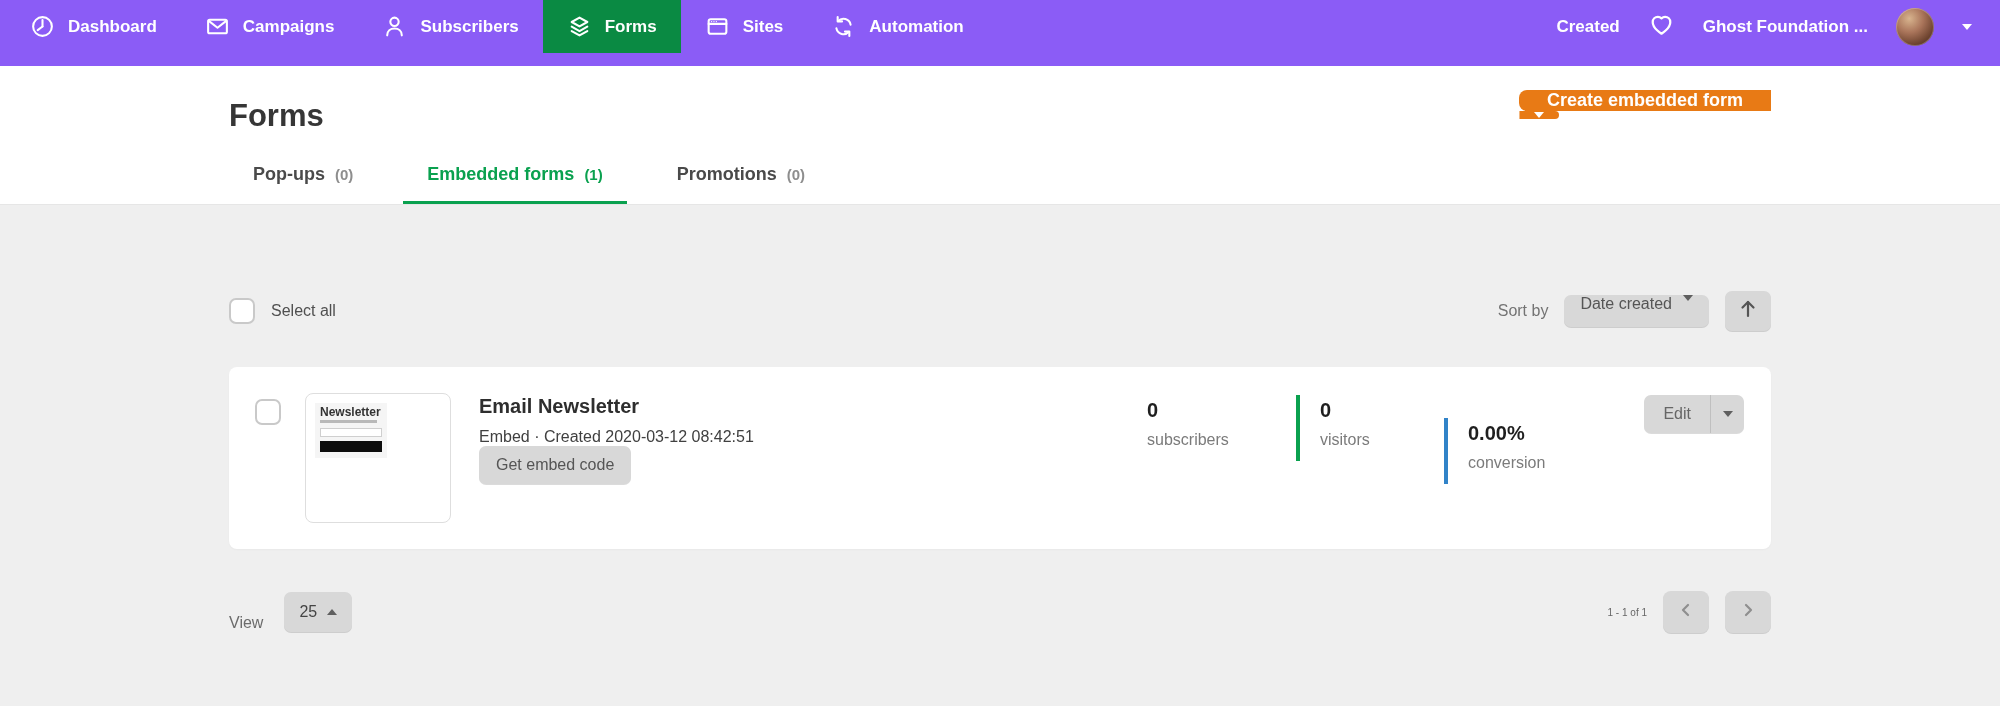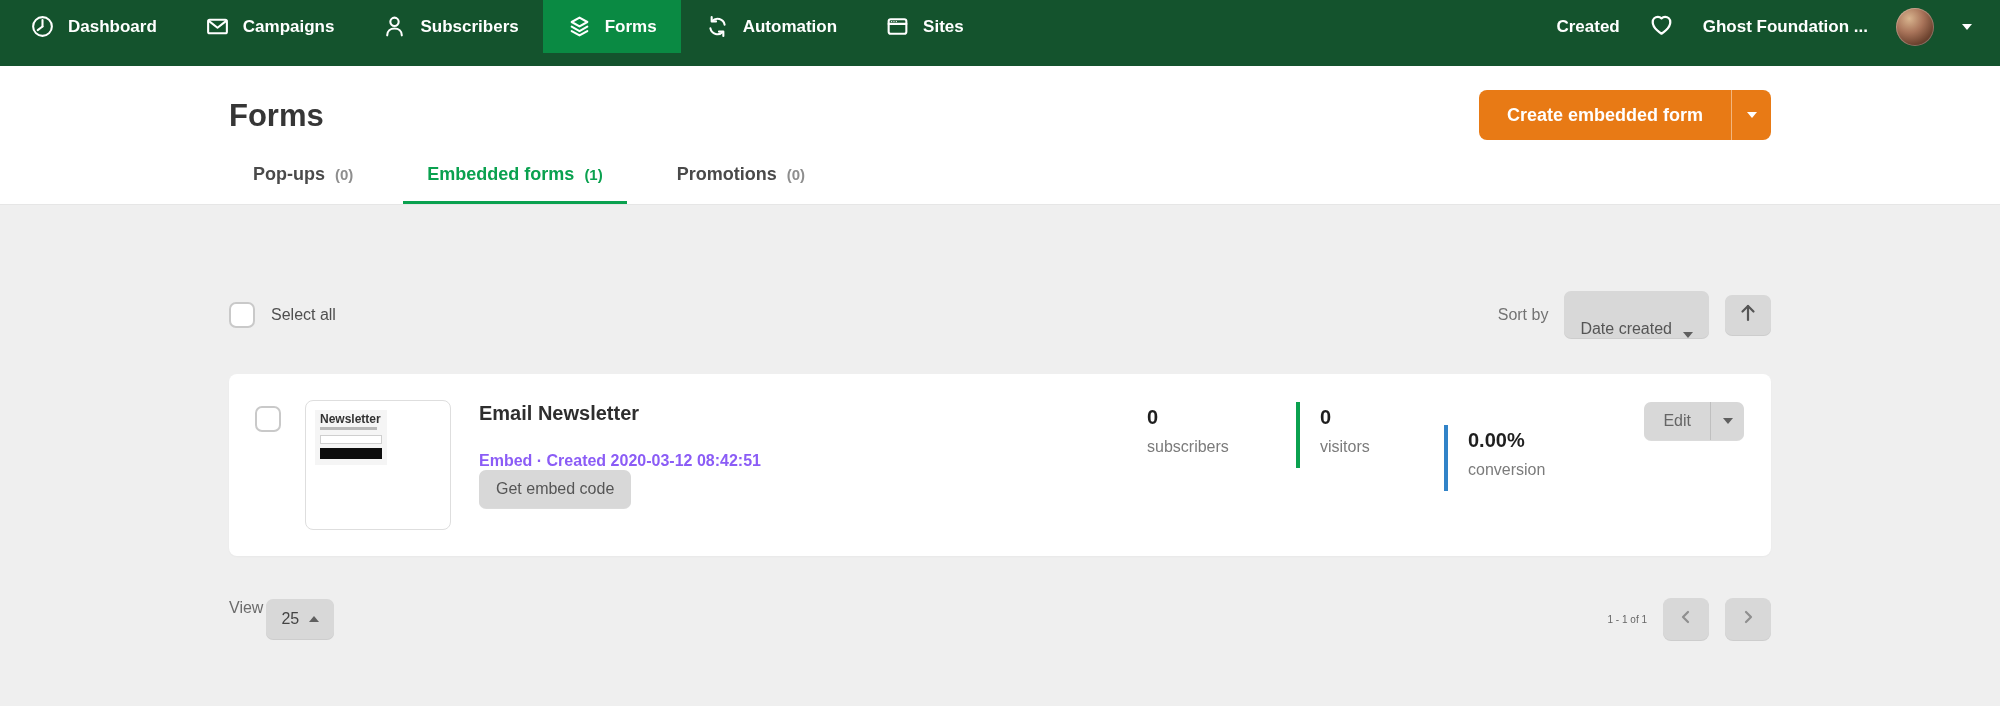--- a/index.html
+++ b/index.html
@@ -7,21 +7,21 @@
   body {
     width:2000px; height:706px; overflow:hidden;
     background:#efefef;
     font-family:"Liberation Sans", sans-serif;
     -webkit-font-smoothing:antialiased;
   }
   .container { width:1542px; margin:0 auto; position:relative; }
 
   
   .topnav {
-    height:66px; background:#14532d;
+    height:66px; background:#8b5cf6;
     display:flex; align-items:stretch; padding:0 28px 13px 6px;
   }
   .nav-item {
     display:flex; align-items:center; gap:13px; padding:0 24px;
     color:#fff; font-weight:bold; font-size:17px; cursor:pointer; white-space:nowrap;
   }
   .nav-item.active { background:#0a8a43; }
   .nav-item svg { display:block; }
   .nav-right {
     margin-left:auto; display:flex; align-items:center; gap:28px;
@@ -42,21 +42,21 @@
   h1.page-title { margin:0; font-size:31px; color:#363636; font-weight:bold; }
   .tabs { display:flex; gap:26px; margin-top:30px; }
   .tab {
     display:flex; align-items:baseline; gap:10px;
     padding:0 24px 16px; border-bottom:3px solid transparent;
     font-weight:bold; font-size:18px; color:#4a4a4a; cursor:pointer; white-space:nowrap;
   }
   .tab .tab-count { font-size:15px; color:#8e8e8e; font-weight:bold; }
   .tab.active { color:#0aa14f; border-bottom-color:#0aa14f; }
   .tab.active .tab-count { color:#0aa14f; }
-  .create-split { position:absolute; top:24px; right:0; display:flex; height:50px; }
+  .create-split { position:absolute; top:24px; right:0; display:flex; height:50px;flex-direction:column; }
   .create-main {
     background:#e87a15; color:#fff; font-weight:bold; font-size:18px;
     border:none; border-radius:8px 0 0 8px; padding:0 28px; cursor:pointer;
     font-family:inherit;
   }
   .create-caret {
     background:#e87a15; border:none; border-left:1px solid rgba(255,255,255,.45);
     border-radius:0 8px 8px 0; width:40px; cursor:pointer;
     display:flex; align-items:center; justify-content:center;
   }
@@ -68,57 +68,57 @@
     border-radius:7px; display:inline-block; flex:0 0 auto; cursor:pointer;
   }
   .select-all { display:flex; align-items:center; gap:16px; font-size:16px; color:#4f4f4f; cursor:pointer; }
   .sort-group { display:flex; align-items:center; gap:16px; }
   .sort-by-label { color:#737373; font-size:16px; }
   .btn {
     background:#d8d8d8; border:none; border-radius:7px; color:#555;
     font-size:16px; font-family:inherit; cursor:pointer;
     box-shadow:0 1px 0 rgba(0,0,0,.14);
   }
-  .sort-btn { height:47px; padding:0 16px; display:flex; align-items:flex-end; gap:11px; }
+  .sort-btn { height:32px; padding:0 16px; display:flex; align-items:flex-start; gap:11px; }
   .icon-btn { height:40px; width:46px; display:flex; align-items:center; justify-content:center; }
 
   
   .card {
     margin-top:36px; background:#fff; border-radius:8px; padding:26px;
     display:flex; align-items:flex-start; position:relative; height:182px;
     box-shadow:0 1px 2px rgba(0,0,0,.03);
   }
   .row-check { margin-top:6px; }
   .thumb {
     width:146px; height:130px; background:#fff; border:1px solid #dedede;
     border-radius:8px; margin-left:24px; padding:9px; overflow:hidden; cursor:pointer;
   }
   .mini { width:72px; background:#f5f5f5; padding:5px 5px 6px; }
   .mini-title { font-size:12px; font-weight:bold; color:#333; line-height:9px; }
   .mini-line { height:3px; background:#b9b9b9; margin-top:3px; width:92%; }
   .mini-input { height:9px; background:#fff; border:1px solid #cfcfcf; margin-top:5px; }
   .mini-btn { height:11px; background:#0d0d0d; margin-top:4px; }
   .row-info { margin-left:28px; }
   h2.row-title { margin:2px 0 0; font-size:20px; color:#2e2e2e; font-weight:bold; cursor:pointer; }
-  .row-meta { margin-top:27px; font-size:16px; color:#8b5cf6;font-weight:bold; }
+  .row-meta { margin-top:10px; font-size:16px; color:#404040; }
   .embed-btn { height:38px; padding:0 17px; }
   .stats { position:absolute; left:918px; top:28px; display:flex; }
   .stat { width:149px; height:66px; padding-top:4px; }
   .stat.with-bar { padding-left:20px; width:148px; }
   .stat.bar-green { border-left:4px solid #0aa14f; }
   .stat.bar-blue  { border-left:4px solid #3183c8;margin-top:23px; }
   .stat-value { font-size:20px; font-weight:bold; color:#1f1f1f; }
   .stat-label { margin-top:9px; font-size:16px; color:#7b7b7b; }
   .edit-split { position:absolute; right:27px; top:28px; display:flex; height:38px; }
   .edit-main { border-radius:7px 0 0 7px; padding:0 19px; color:#666; border-right:1px solid #bfbfbf; }
   .edit-caret { border-radius:0 7px 7px 0; width:33px; display:flex; align-items:center; justify-content:center; }
 
   
   .footerbar { display:flex; justify-content:space-between; align-items:center; margin-top:42px; }
-  .view-group { display:flex; align-items:flex-start; gap:3px; font-size:16px; color:#6b6b6b; }
+  .view-group { display:flex; align-items:flex-end; gap:21px; font-size:16px; color:#6b6b6b; }
   .view-btn { height:40px; padding:0 15px; display:flex; align-items:center; gap:10px; color:#444; }
   .page-group { display:flex; align-items:center; gap:16px; font-size:10px; color:#666; }
   .pg-btn { width:46px; height:42px; border-radius:8px; display:flex; align-items:center; justify-content:center; }
 </style>
 </head>
 <body>
 
 <nav class="topnav">
   <div class="nav-item">
     <span>
@@ -153,40 +153,40 @@
       <svg width="25" height="25" viewBox="0 0 24 24" fill="none" stroke="#fff" stroke-width="2" stroke-linecap="round" stroke-linejoin="round">
         <path d="M12 3.5l7.5 4.2L12 11.9 4.5 7.7z"></path>
           <path d="M4.5 12.2l7.5 4.2 7.5-4.2"></path>
           <path d="M4.5 16.4l7.5 4.2 7.5-4.2"></path>
       </svg>
     </span>
     <span>Forms</span>
   </div>
   <div class="nav-item">
     <span>
-      <svg width="25" height="25" viewBox="0 0 24 24" fill="none" stroke="#fff" stroke-width="2" stroke-linecap="round" stroke-linejoin="round">
-        <path d="M18.8 10.2a7 7 0 0 0-12-3.4"></path>
-        <polyline points="6.4,2.9 6.4,7.1 10.6,7.1"></polyline>
-        <path d="M5.2 13.8a7 7 0 0 0 12 3.4"></path>
-        <polyline points="17.6,21.1 17.6,16.9 13.4,16.9"></polyline>
-      </svg>
-    </span>
-    <span>Automation</span>
-  </div>
-  <div class="nav-item">
-    <span>
       <svg width="25" height="25" viewBox="0 0 24 24" fill="none" stroke="#fff" stroke-width="2" stroke-linecap="round">
         <rect x="3.5" y="5" width="17" height="14" rx="2"></rect>
           <path d="M3.5 9.5h17"></path>
         <circle cx="6.3" cy="7.3" r="0.7" fill="#fff" stroke="none"></circle>
         <circle cx="8.6" cy="7.3" r="0.7" fill="#fff" stroke="none"></circle>
         <circle cx="10.9" cy="7.3" r="0.7" fill="#fff" stroke="none"></circle>
       </svg>
     </span>
     <span>Sites</span>
+  </div>
+  <div class="nav-item">
+    <span>
+      <svg width="25" height="25" viewBox="0 0 24 24" fill="none" stroke="#fff" stroke-width="2" stroke-linecap="round" stroke-linejoin="round">
+        <path d="M18.8 10.2a7 7 0 0 0-12-3.4"></path>
+        <polyline points="6.4,2.9 6.4,7.1 10.6,7.1"></polyline>
+        <path d="M5.2 13.8a7 7 0 0 0 12 3.4"></path>
+        <polyline points="17.6,21.1 17.6,16.9 13.4,16.9"></polyline>
+      </svg>
+    </span>
+    <span>Automation</span>
   </div>
 
   <div class="nav-right">
     <span style="cursor:pointer;">Created</span>
     <span style="cursor:pointer;">
       <svg width="27" height="27" viewBox="0 0 24 24" fill="none" stroke="#fff" stroke-width="2" stroke-linecap="round" stroke-linejoin="round">
         <path d="M12 20.2S4.2 15.4 4.2 9.9C4.2 7.2 6.3 5.2 8.8 5.2c1.8 0 3.2 1.3 3.2 1.3s1.4-1.3 3.2-1.3c2.5 0 4.6 2 4.6 4.7 0 5.5-7.8 10.3-7.8 10.3z"></path>
       </svg>
     </span>
     <span style="cursor:pointer;">Ghost Foundation ...</span>

